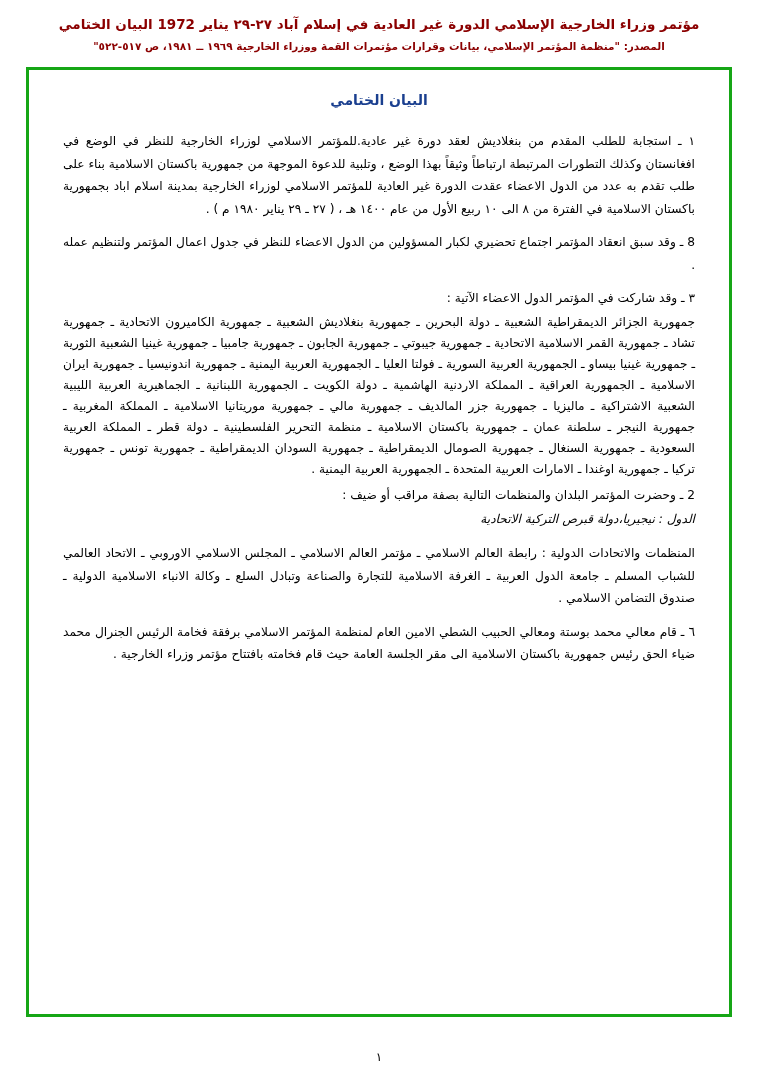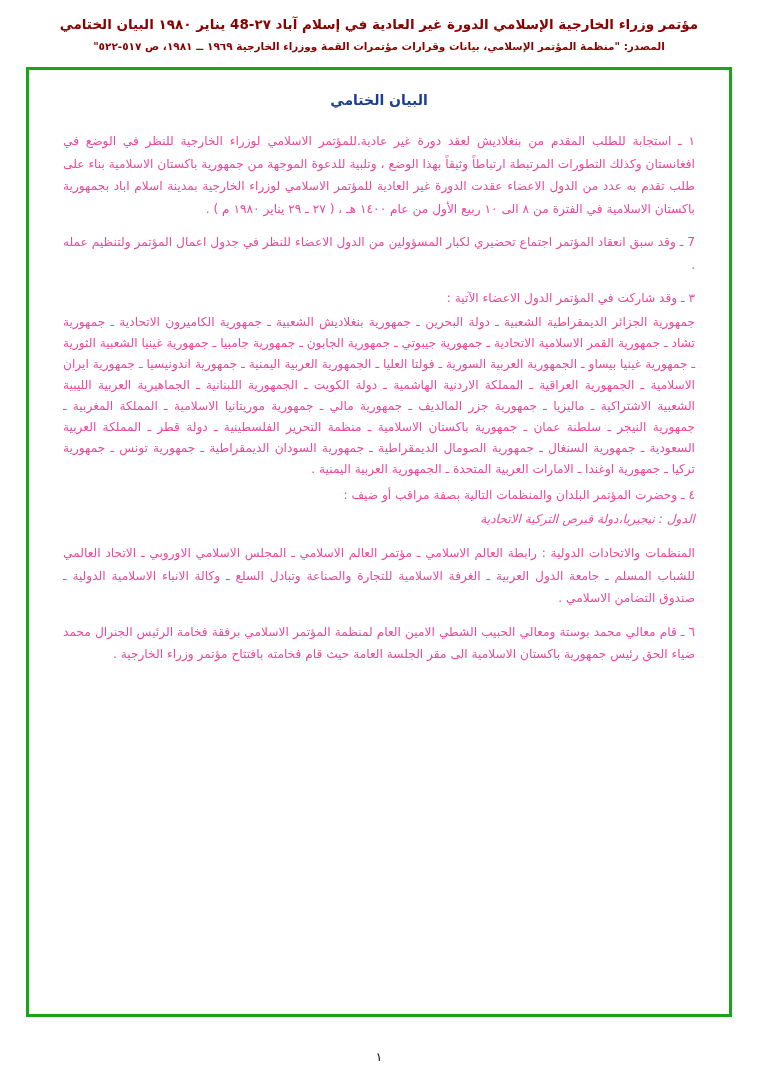--- a/index.html
+++ b/index.html
@@ -50,21 +50,21 @@
   }
   .doc-title {
     text-align: center;
     font-size: 14px;
     font-weight: bold;
     color: #1a3f8f;
     margin-bottom: 22px;
     letter-spacing: 1px;
   }
   .para {
-    color: #ec4899;
+    color: #000000;
     font-size: 12.2px;
     line-height: 1.85;
     text-align: justify;
     text-align-last: right;
     margin-bottom: 11px;
     direction: rtl;
   }
   .para.indent {
     text-indent: 0;
   }
@@ -92,31 +92,31 @@
     font-size: 12px;
     color: #000000;
   }
 </style>
 </head>
 <body>
 
 <div class="page">
 
   <div class="header">
-    <div class="header-title">مؤتمر وزراء الخارجية الإسلامي الدورة غير العادية في إسلام آباد ٢٧-48 يناير ١٩٨٠ البيان الختامي</div>
+    <div class="header-title">مؤتمر وزراء الخارجية الإسلامي الدورة غير العادية في إسلام آباد ٢٧-٢٩ يناير 1972 البيان الختامي</div>
     <div class="header-source">المصدر: "منظمة المؤتمر الإسلامي، بيانات وقرارات مؤتمرات القمة ووزراء الخارجية ١٩٦٩ ــ ١٩٨١، ص ٥١٧-٥٢٢"</div>
   </div>
 
   <div class="frame">
     <div class="doc-title">البيان الختامي</div>
 
     <div class="para indent">١ ـ استجابة للطلب المقدم من بنغلاديش لعقد دورة غير عادية.للمؤتمر الاسلامي لوزراء الخارجية للنظر في الوضع في افغانستان وكذلك التطورات المرتبطة ارتباطاً وثيقاً بهذا الوضع ، وتلبية للدعوة الموجهة من جمهورية باكستان الاسلامية بناء على طلب تقدم به عدد من الدول الاعضاء عقدت الدورة غير العادية للمؤتمر الاسلامي لوزراء الخارجية بمدينة اسلام اباد بجمهورية باكستان الاسلامية في الفترة من ٨ الى ١٠ ربيع الأول من عام ١٤٠٠ هـ ، ( ٢٧ ـ ٢٩ يناير ١٩٨٠ م ) .</div>
-    <div class="para">7 ـ وقد سبق انعقاد المؤتمر اجتماع تحضيري لكبار المسؤولين من الدول الاعضاء للنظر في جدول اعمال المؤتمر ولتنظيم عمله .</div>
+    <div class="para">8 ـ وقد سبق انعقاد المؤتمر اجتماع تحضيري لكبار المسؤولين من الدول الاعضاء للنظر في جدول اعمال المؤتمر ولتنظيم عمله .</div>
     <div class="para list-head">٣ ـ وقد شاركت في المؤتمر الدول الاعضاء الآتية :</div>
     <div class="para tight">جمهورية الجزائر الديمقراطية الشعبية ـ دولة البحرين ـ جمهورية بنغلاديش الشعبية ـ جمهورية الكاميرون الاتحادية ـ جمهورية تشاد ـ جمهورية القمر الاسلامية الاتحادية ـ جمهورية جيبوتي ـ جمهورية الجابون ـ جمهورية جامبيا ـ جمهورية غينيا الشعبية الثورية ـ جمهورية غينيا بيساو ـ الجمهورية العربية السورية ـ فولتا العليا ـ الجمهورية العربية اليمنية ـ جمهورية اندونيسيا ـ جمهورية ايران الاسلامية ـ الجمهورية العراقية ـ المملكة الاردنية الهاشمية ـ دولة الكويت ـ الجمهورية اللبنانية ـ الجماهيرية العربية الليبية الشعبية الاشتراكية ـ ماليزيا ـ جمهورية جزر المالديف ـ جمهورية مالي ـ جمهورية موريتانيا الاسلامية ـ المملكة المغربية ـ جمهورية النيجر ـ سلطنة عمان ـ جمهورية باكستان الاسلامية ـ منظمة التحرير الفلسطينية ـ دولة قطر ـ المملكة العربية السعودية ـ جمهورية السنغال ـ جمهورية الصومال الديمقراطية ـ جمهورية السودان الديمقراطية ـ جمهورية تونس ـ جمهورية تركيا ـ جمهورية اوغندا ـ الامارات العربية المتحدة ـ الجمهورية العربية اليمنية .</div>
-    <div class="para list-head">٤ ـ وحضرت المؤتمر البلدان والمنظمات التالية بصفة مراقب أو ضيف :</div>
+    <div class="para list-head">2 ـ وحضرت المؤتمر البلدان والمنظمات التالية بصفة مراقب أو ضيف :</div>
     <div class="para center-ish">الدول : نيجيريا،دولة قبرص التركية الاتحادية</div>
     <div class="para">المنظمات والاتحادات الدولية : رابطة العالم الاسلامي ـ مؤتمر العالم الاسلامي ـ المجلس الاسلامي الاوروبي ـ الاتحاد العالمي للشباب المسلم ـ جامعة الدول العربية ـ الغرفة الاسلامية للتجارة والصناعة وتبادل السلع ـ وكالة الانباء الاسلامية الدولية ـ صندوق التضامن الاسلامي .</div>
     <div class="para">٦ ـ قام معالي محمد بوستة ومعالي الحبيب الشطي الامين العام لمنظمة المؤتمر الاسلامي برفقة فخامة الرئيس الجنرال محمد ضياء الحق رئيس جمهورية باكستان الاسلامية الى مقر الجلسة العامة حيث قام فخامته بافتتاح مؤتمر وزراء الخارجية .</div>
   </div>
 
   <div class="footer">١</div>
 </div>
 
 </body></html>

